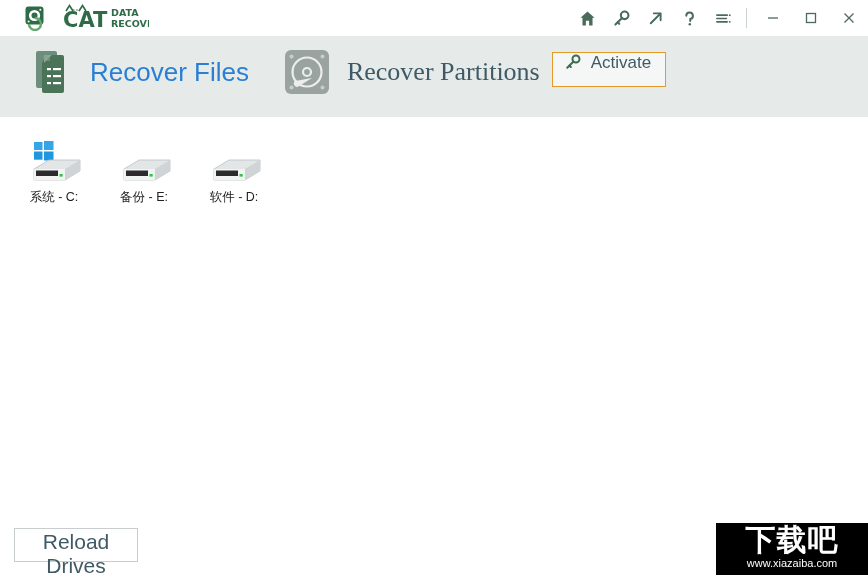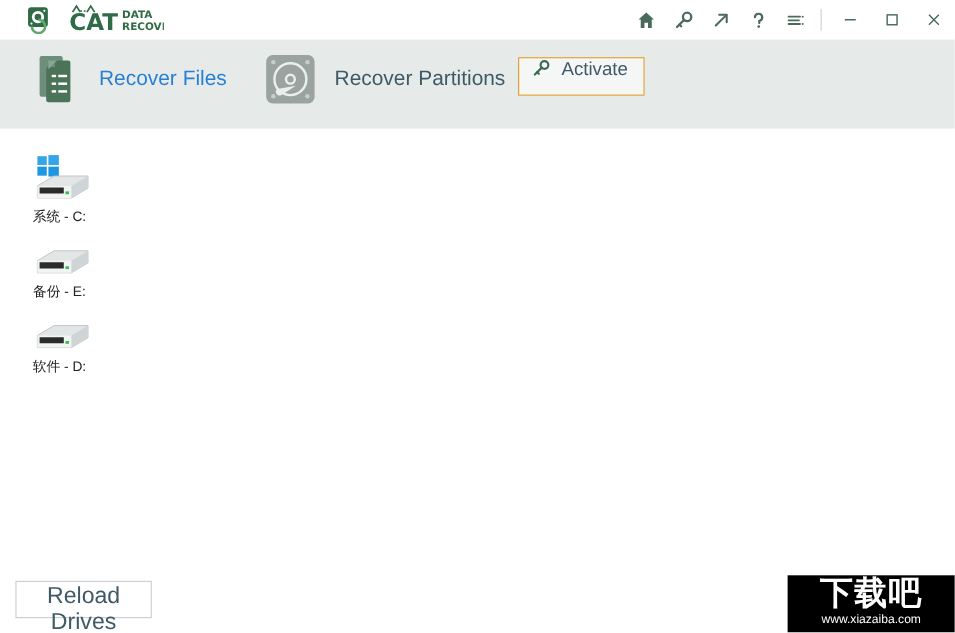--- a/index.html
+++ b/index.html
@@ -79,37 +79,37 @@
     height: 72px;
     cursor: pointer;
     position: relative;
   }
   .tab-icon {
     display: flex;
     align-items: center;
     justify-content: center;
   }
   .tab-label {
-    font-size: 19px;
+    font-size: 26px;
     color: #3f5a66;
     white-space: nowrap;
   }
   .tab-label.active { color: #2a7fd4; }
 
   #tab-recover-files { margin-left: 24px; }
   #tab-recover-files .tab-icon { width: 48px; }
   #tab-recover-files .tab-label { margin-left: 18px; }
 
   #tab-recover-photos { margin-left: 42px; }
   #tab-recover-photos .tab-icon { width: 56px; }
   #tab-recover-photos .tab-label { margin-left: 12px; }
 
   #tab-recover-partitions { margin-left: 30px; }
   #tab-recover-partitions .tab-icon { width: 56px; }
-  #tab-recover-partitions .tab-label { margin-left: 12px; }
+  #tab-recover-partitions .tab-label { margin-left: 12px; font-family: Liberation Serif, serif; }
 
   .tab-underline {
     position: absolute;
     left: 24px;
     top: 117px;
     width: 218px;
     height: 4px;
     background: #4a6b5b;
   }
 
@@ -165,21 +165,20 @@
     align-items: center;
     justify-content: center;
     cursor: pointer;
   }
 
   
   .drive-list {
     display: flex;
     margin-top: 17px;
     padding-left: 9px;
-    flex-direction: column;
   }
   .drive {
     width: 90px;
     display: flex;
     flex-direction: column;
     align-items: center;
     cursor: pointer;
   }
   .drive-icon {
     width: 62px;

